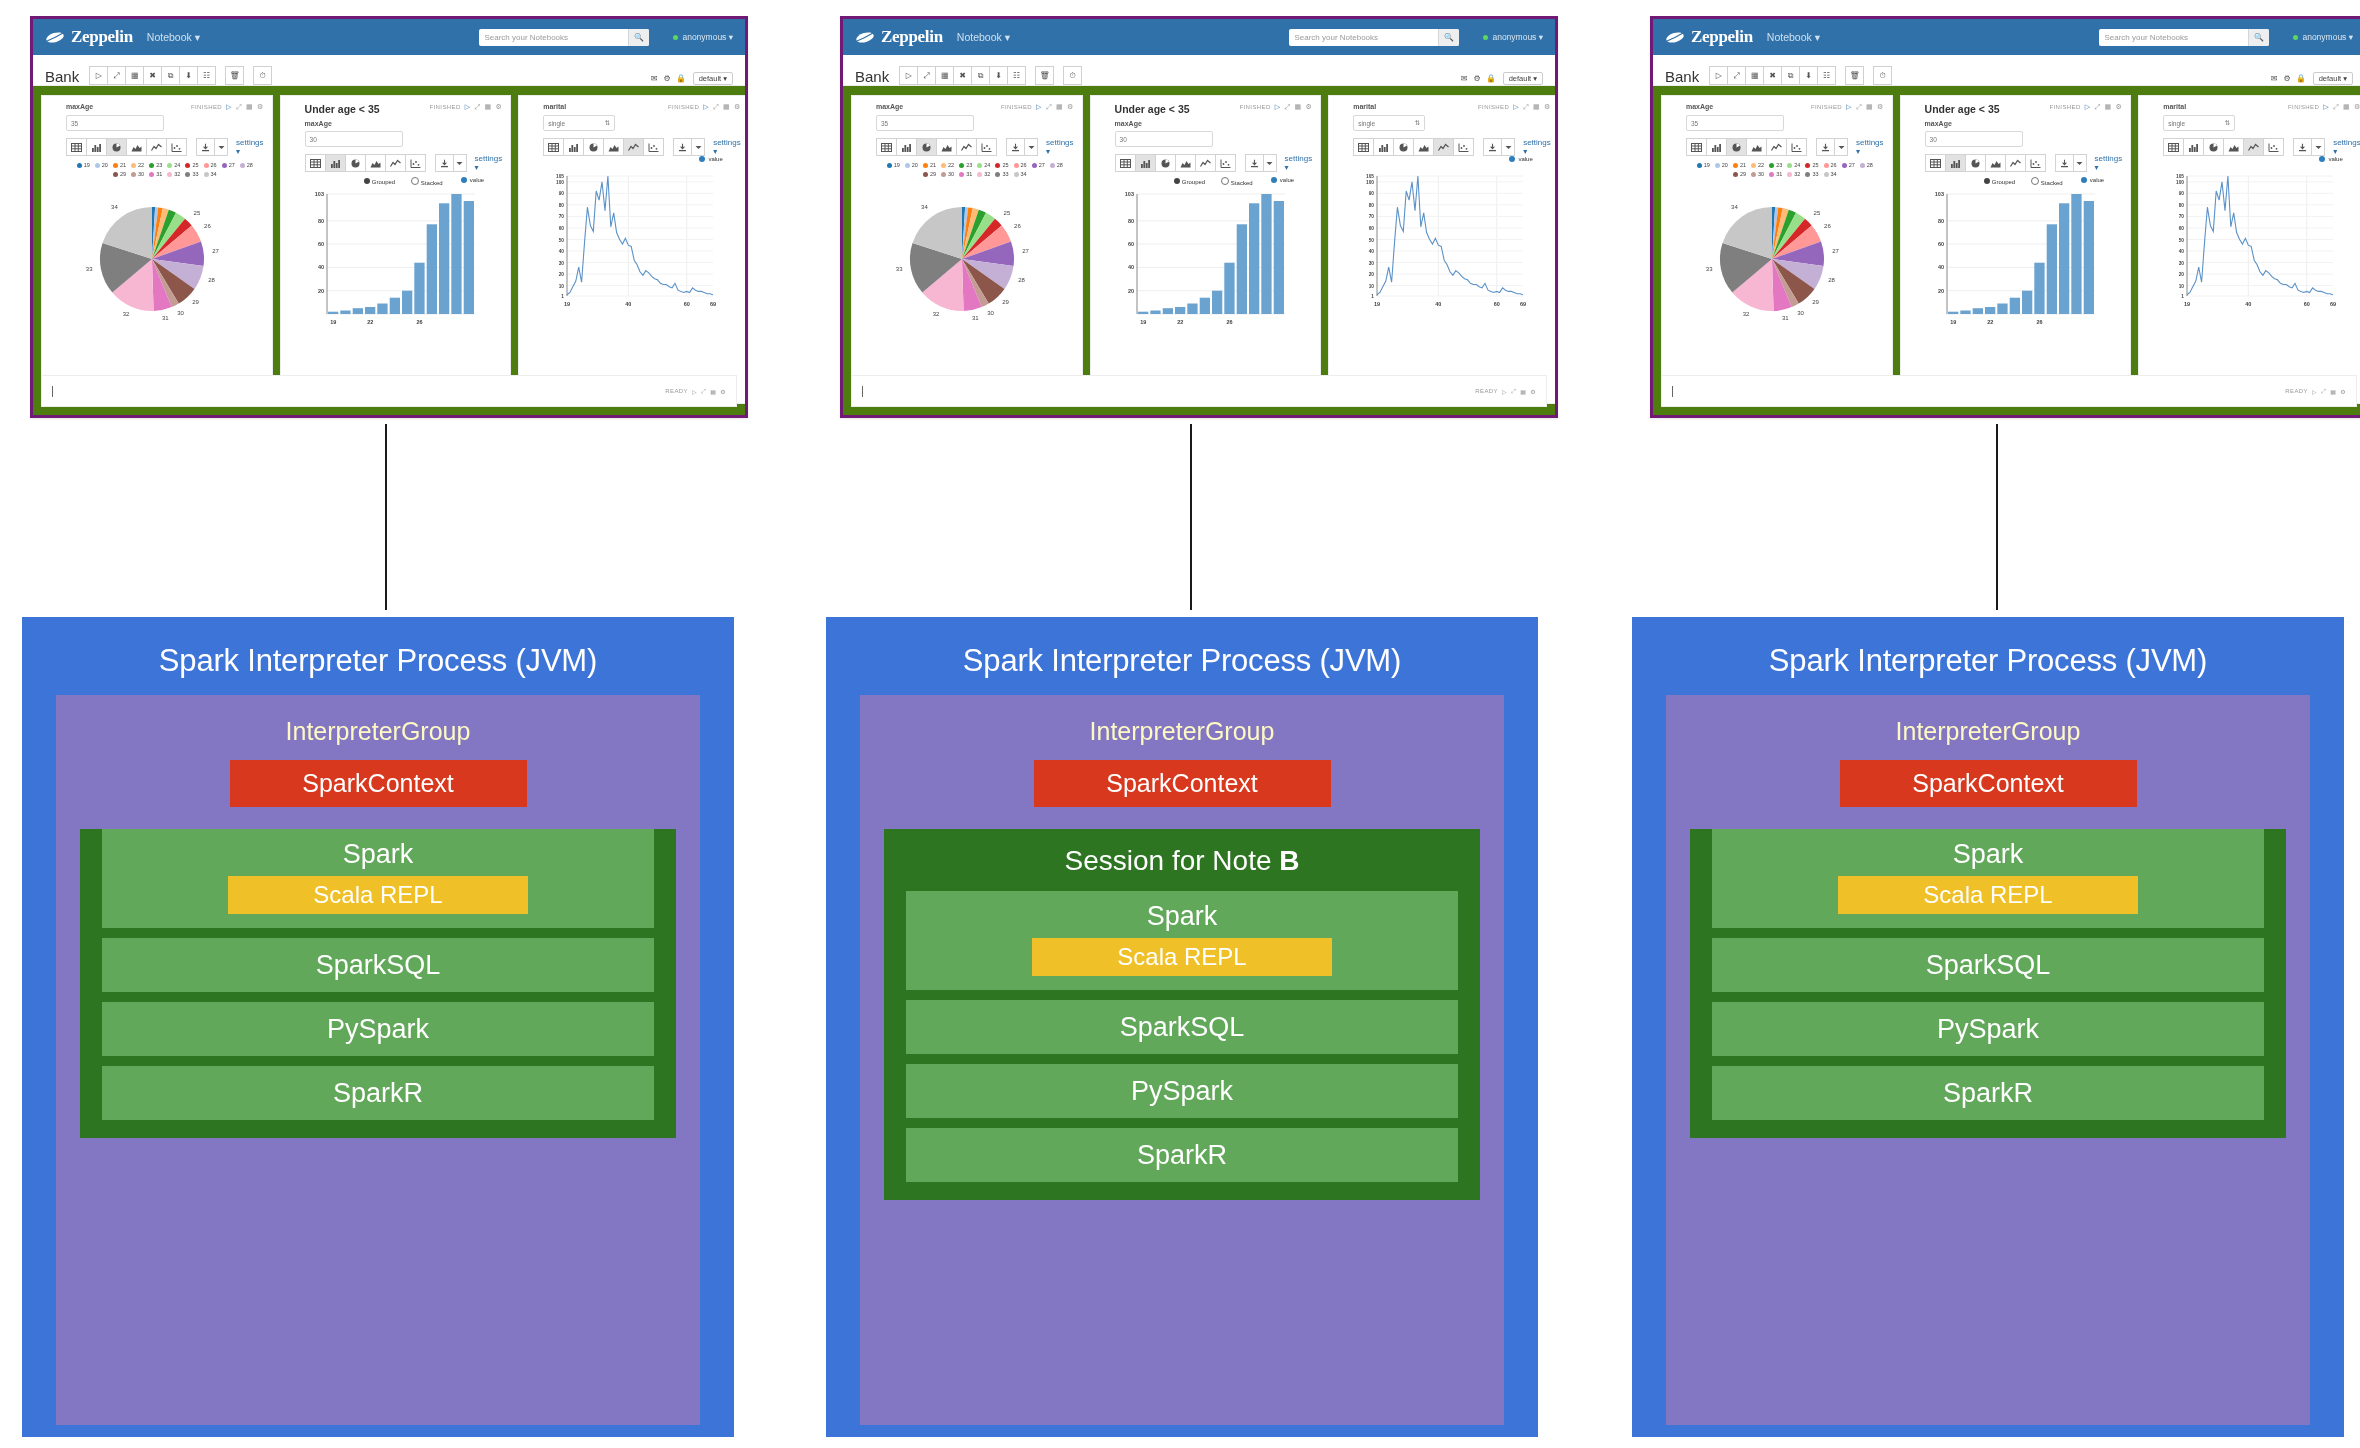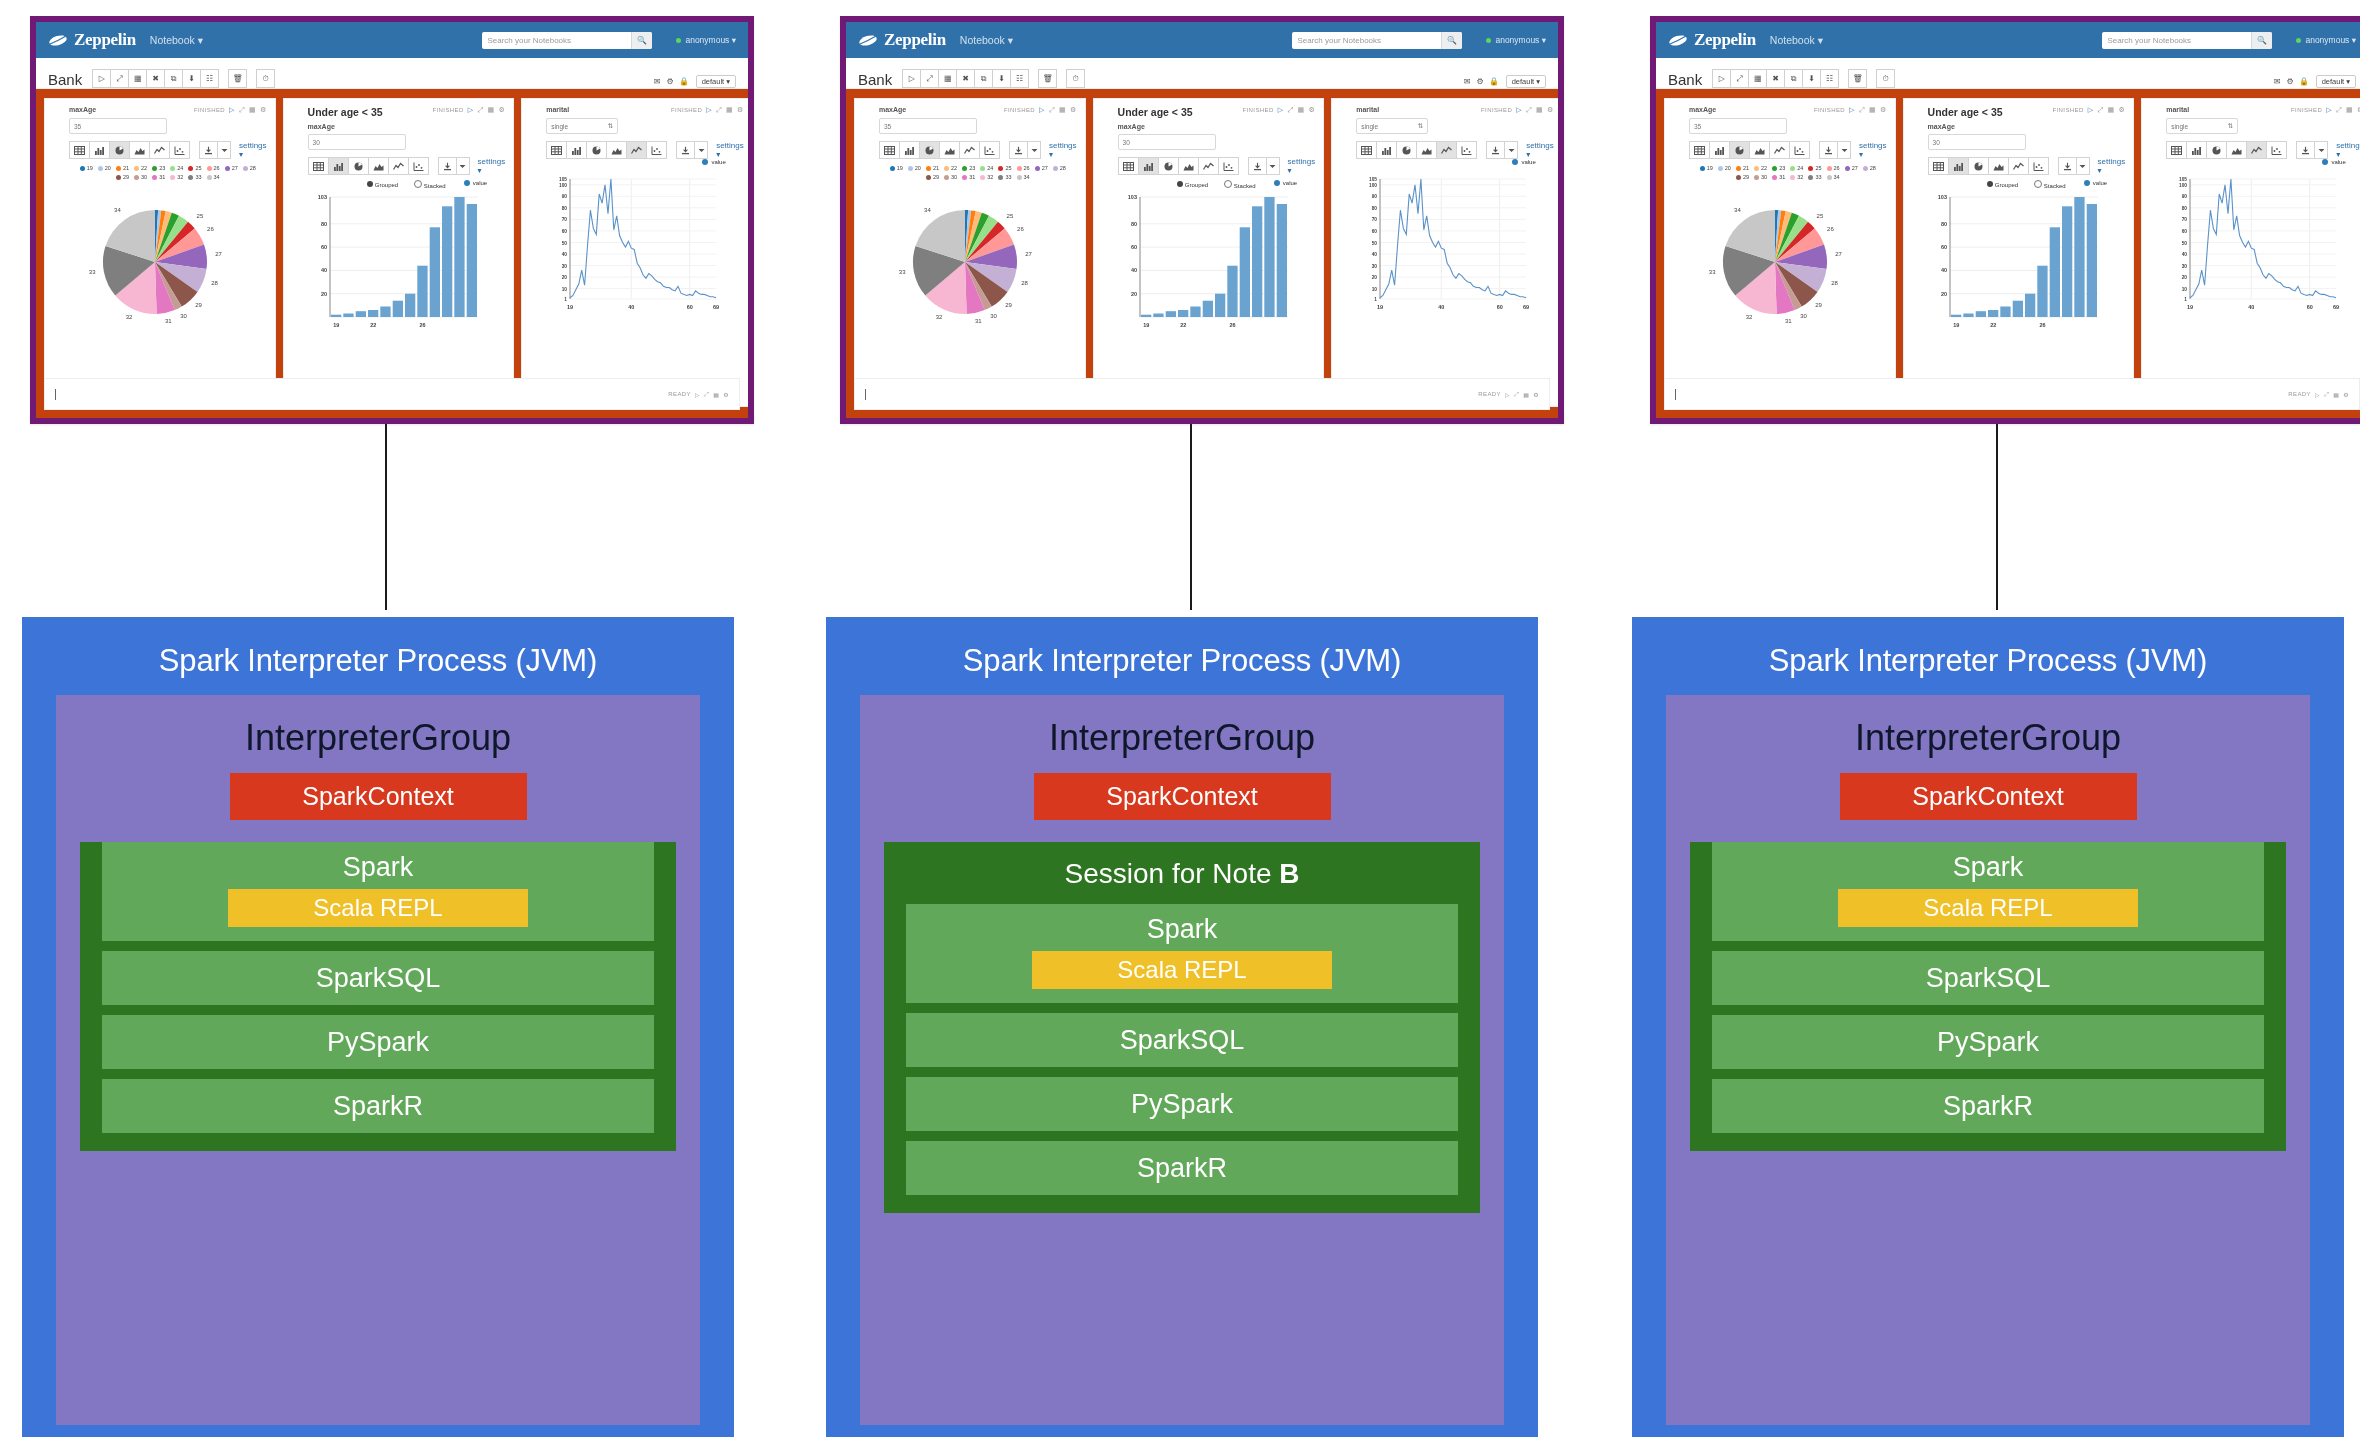--- a/index.html
+++ b/index.html
@@ -1,20 +1,20 @@
 <!DOCTYPE html>
 <html><head>
 <meta charset="utf-8">
 <style>
   html,body{margin:0;padding:0;background:#ffffff;}
   body{width:2360px;height:1448px;font-family:"Liberation Sans",sans-serif;position:relative;overflow:hidden;}
 
   
-  .nb{position:absolute;top:16px;width:712px;height:396px;background:#c2410c;
-      border:6px solid #701a75;box-shadow:0 1px 2px rgba(0,0,0,.10);overflow:hidden;}
+  .nb{position:absolute;top:16px;width:712px;height:396px;background:#4d7c0f;
+      border:3px solid #701a75;box-shadow:0 1px 2px rgba(0,0,0,.10);overflow:hidden;}
   .nb-1{left:30px;} .nb-2{left:840px;} .nb-3{left:1650px;}
 
   .nb-topbar{height:36px;background:#3071a9;display:flex;align-items:center;padding:0 12px;}
   .brand{display:flex;align-items:center;gap:6px;}
   .brand-mark{width:20px;height:15px;position:relative;}
   .brand-mark svg{display:block;}
   .brand-txt{color:#fff;font-weight:bold;font-size:17px;letter-spacing:-.3px;font-family:"Liberation Serif",serif;}
   .nb-menu{color:#cfe0ef;font-size:10.5px;margin-left:14px;}
   .nb-top-right{margin-left:auto;display:flex;align-items:center;gap:24px;}
   .nb-search{width:170px;height:17px;background:#fff;border-radius:2px;display:flex;align-items:center;}
@@ -79,21 +79,21 @@
   .nb-foot-right{margin-left:auto;display:flex;align-items:center;gap:4px;font-size:6px;color:#999;letter-spacing:.4px;}
 
   
   .conn{position:absolute;width:2px;background:#1a1a1a;}
 
   
   .proc{position:absolute;top:617px;width:712px;height:820px;background:#3d74d8;}
   .proc-1{left:22px;} .proc-2{left:826px;} .proc-3{left:1632px;}
   .proc-title{color:#fff;font-size:31px;text-align:center;padding-top:26px;letter-spacing:-.2px;}
   .igroup{margin:16px 34px 0 34px;background:#8377c4;height:calc(100% - 90px);}
-  .igroup-title{color:#0f172a;font-size:36px;text-align:center;padding-top:22px;}
+  .igroup-title{color:#fef9c3;font-size:25px;text-align:center;padding-top:22px;}
   .sparkctx{width:297px;height:47px;margin:14px auto 0 auto;background:#d8381e;color:#fff;
             font-size:25px;display:flex;align-items:center;justify-content:center;}
   .session{margin:22px 24px 0 24px;background:#2d7521;padding-bottom:18px;}
   .session-title{color:#fff;font-size:28px;text-align:center;padding:16px 0 4px 0;}
   .session-title b{font-weight:bold;}
   .mod{margin:10px 22px 0 22px;background:#62a85a;color:#fff;text-align:center;}
   .mod-spark{padding:10px 0 14px 0;}
   .mod-name{font-size:27px;}
   .repl{width:300px;height:38px;margin:6px auto 0 auto;background:#efc027;color:#fff;
         font-size:24px;display:flex;align-items:center;justify-content:center;}

